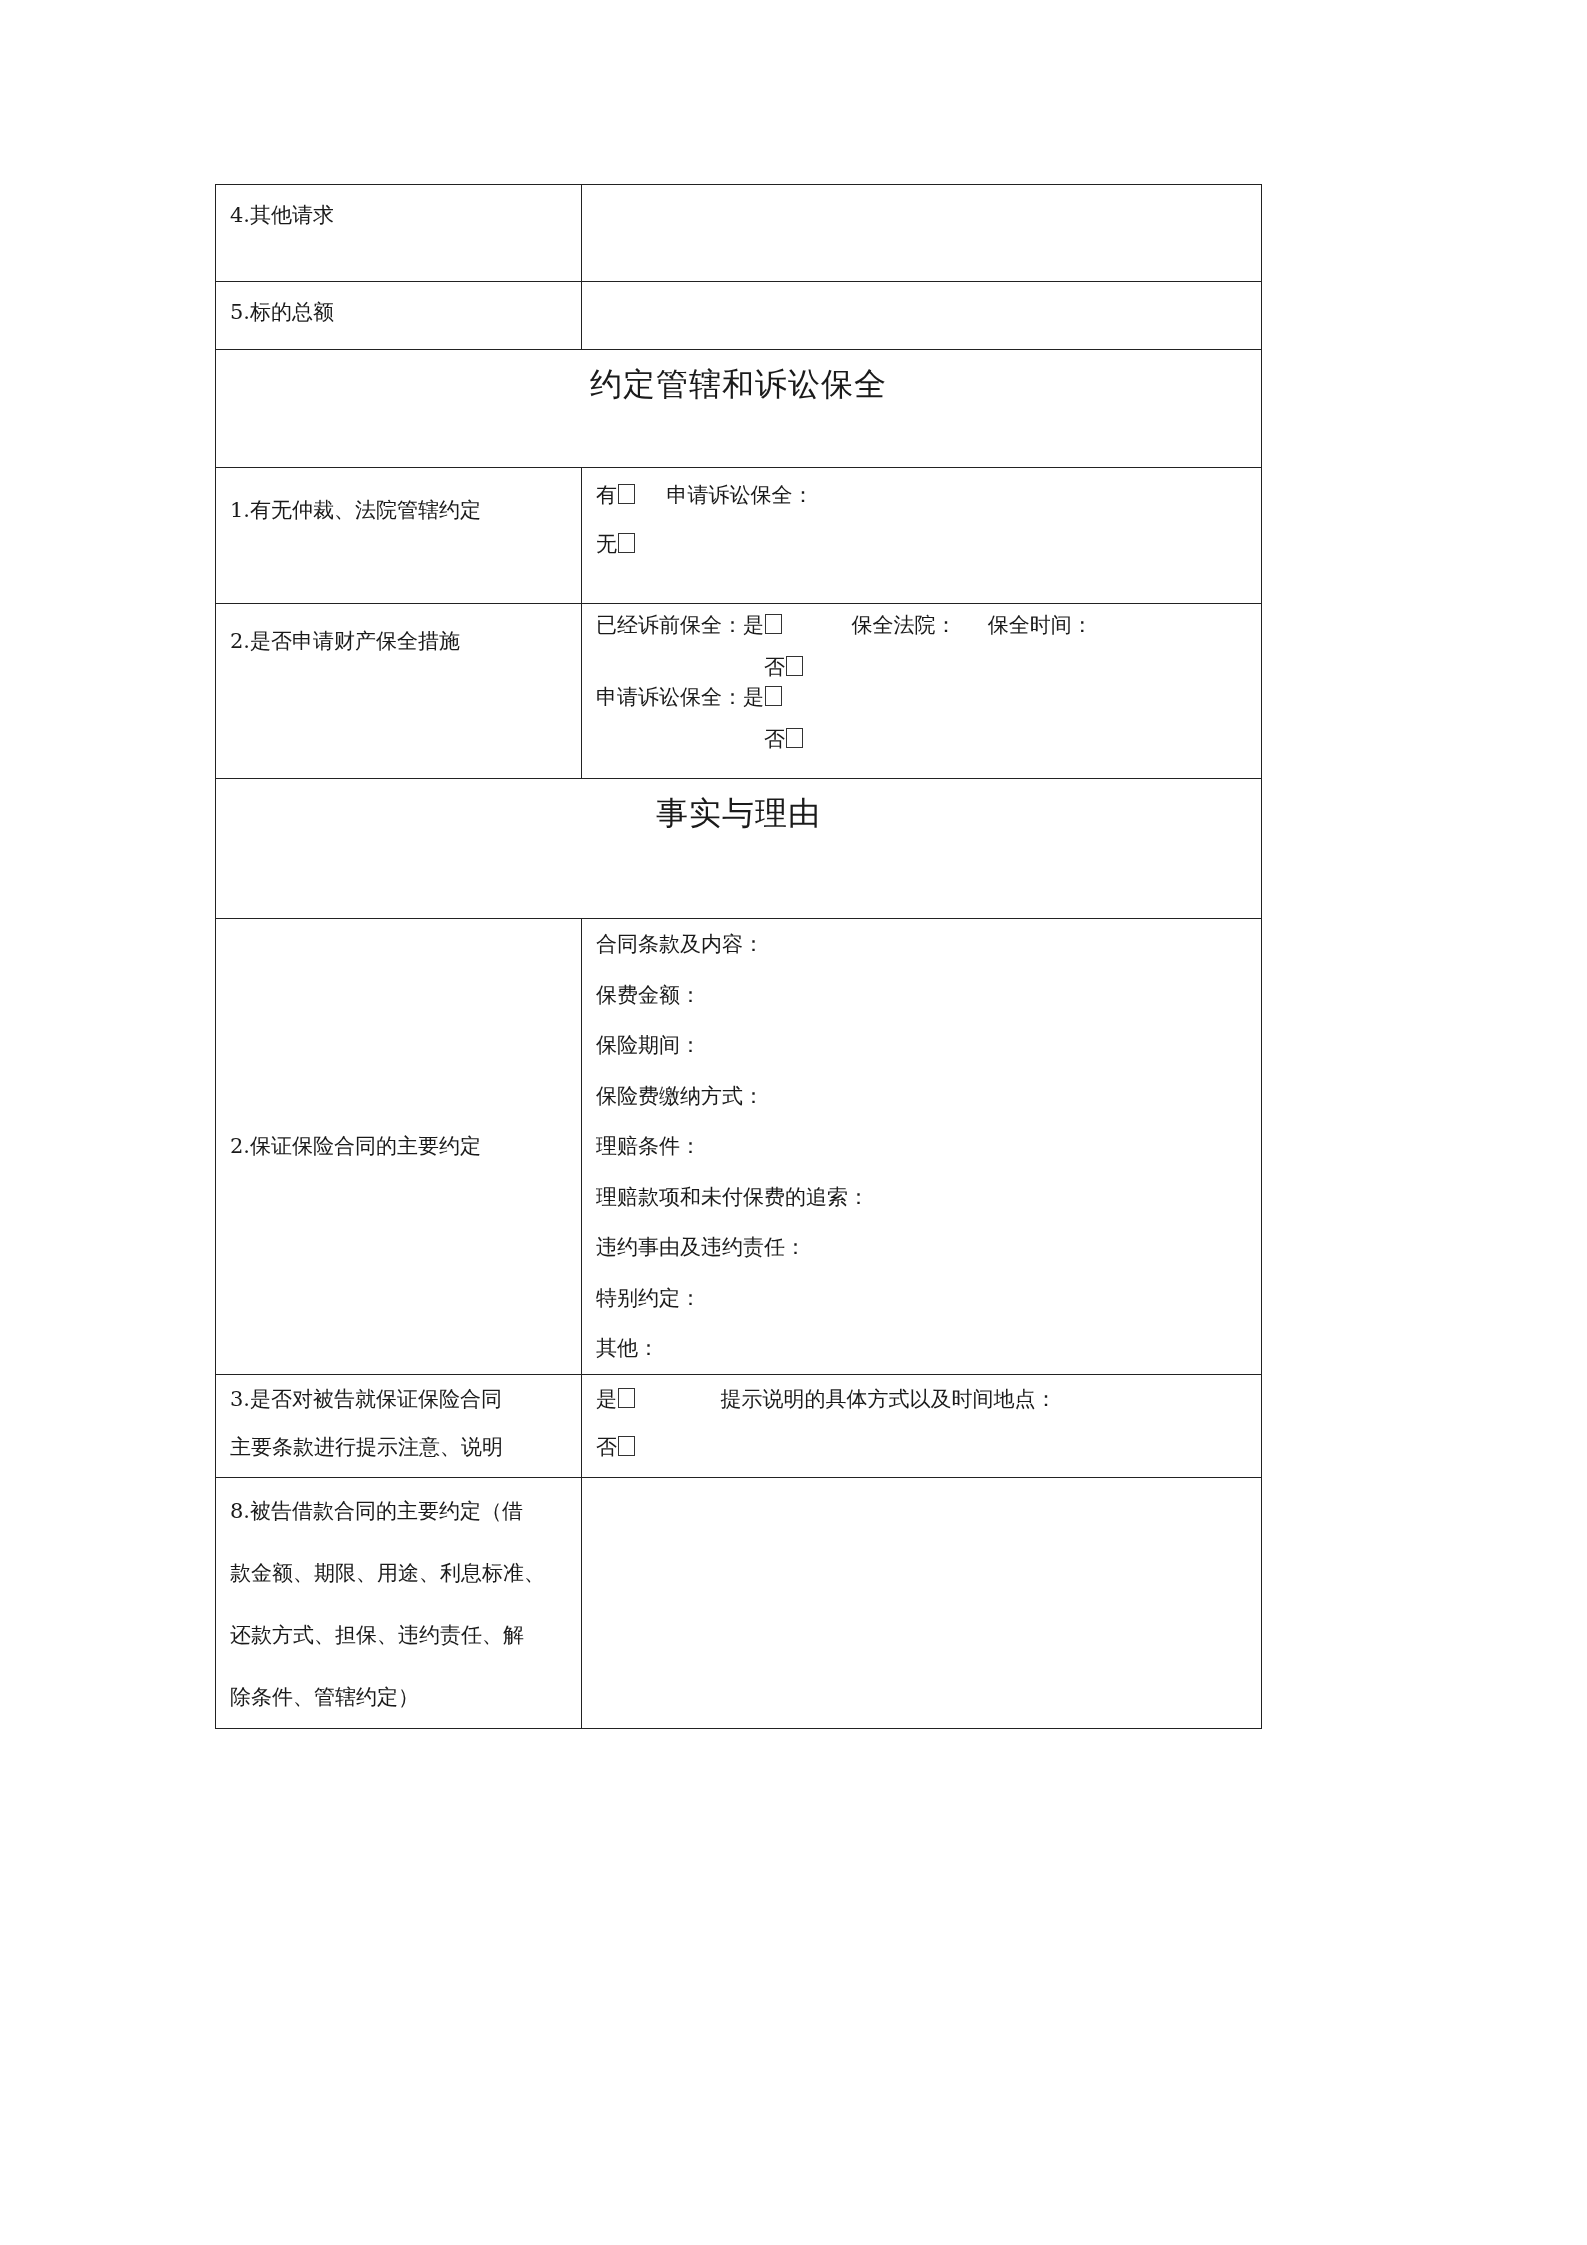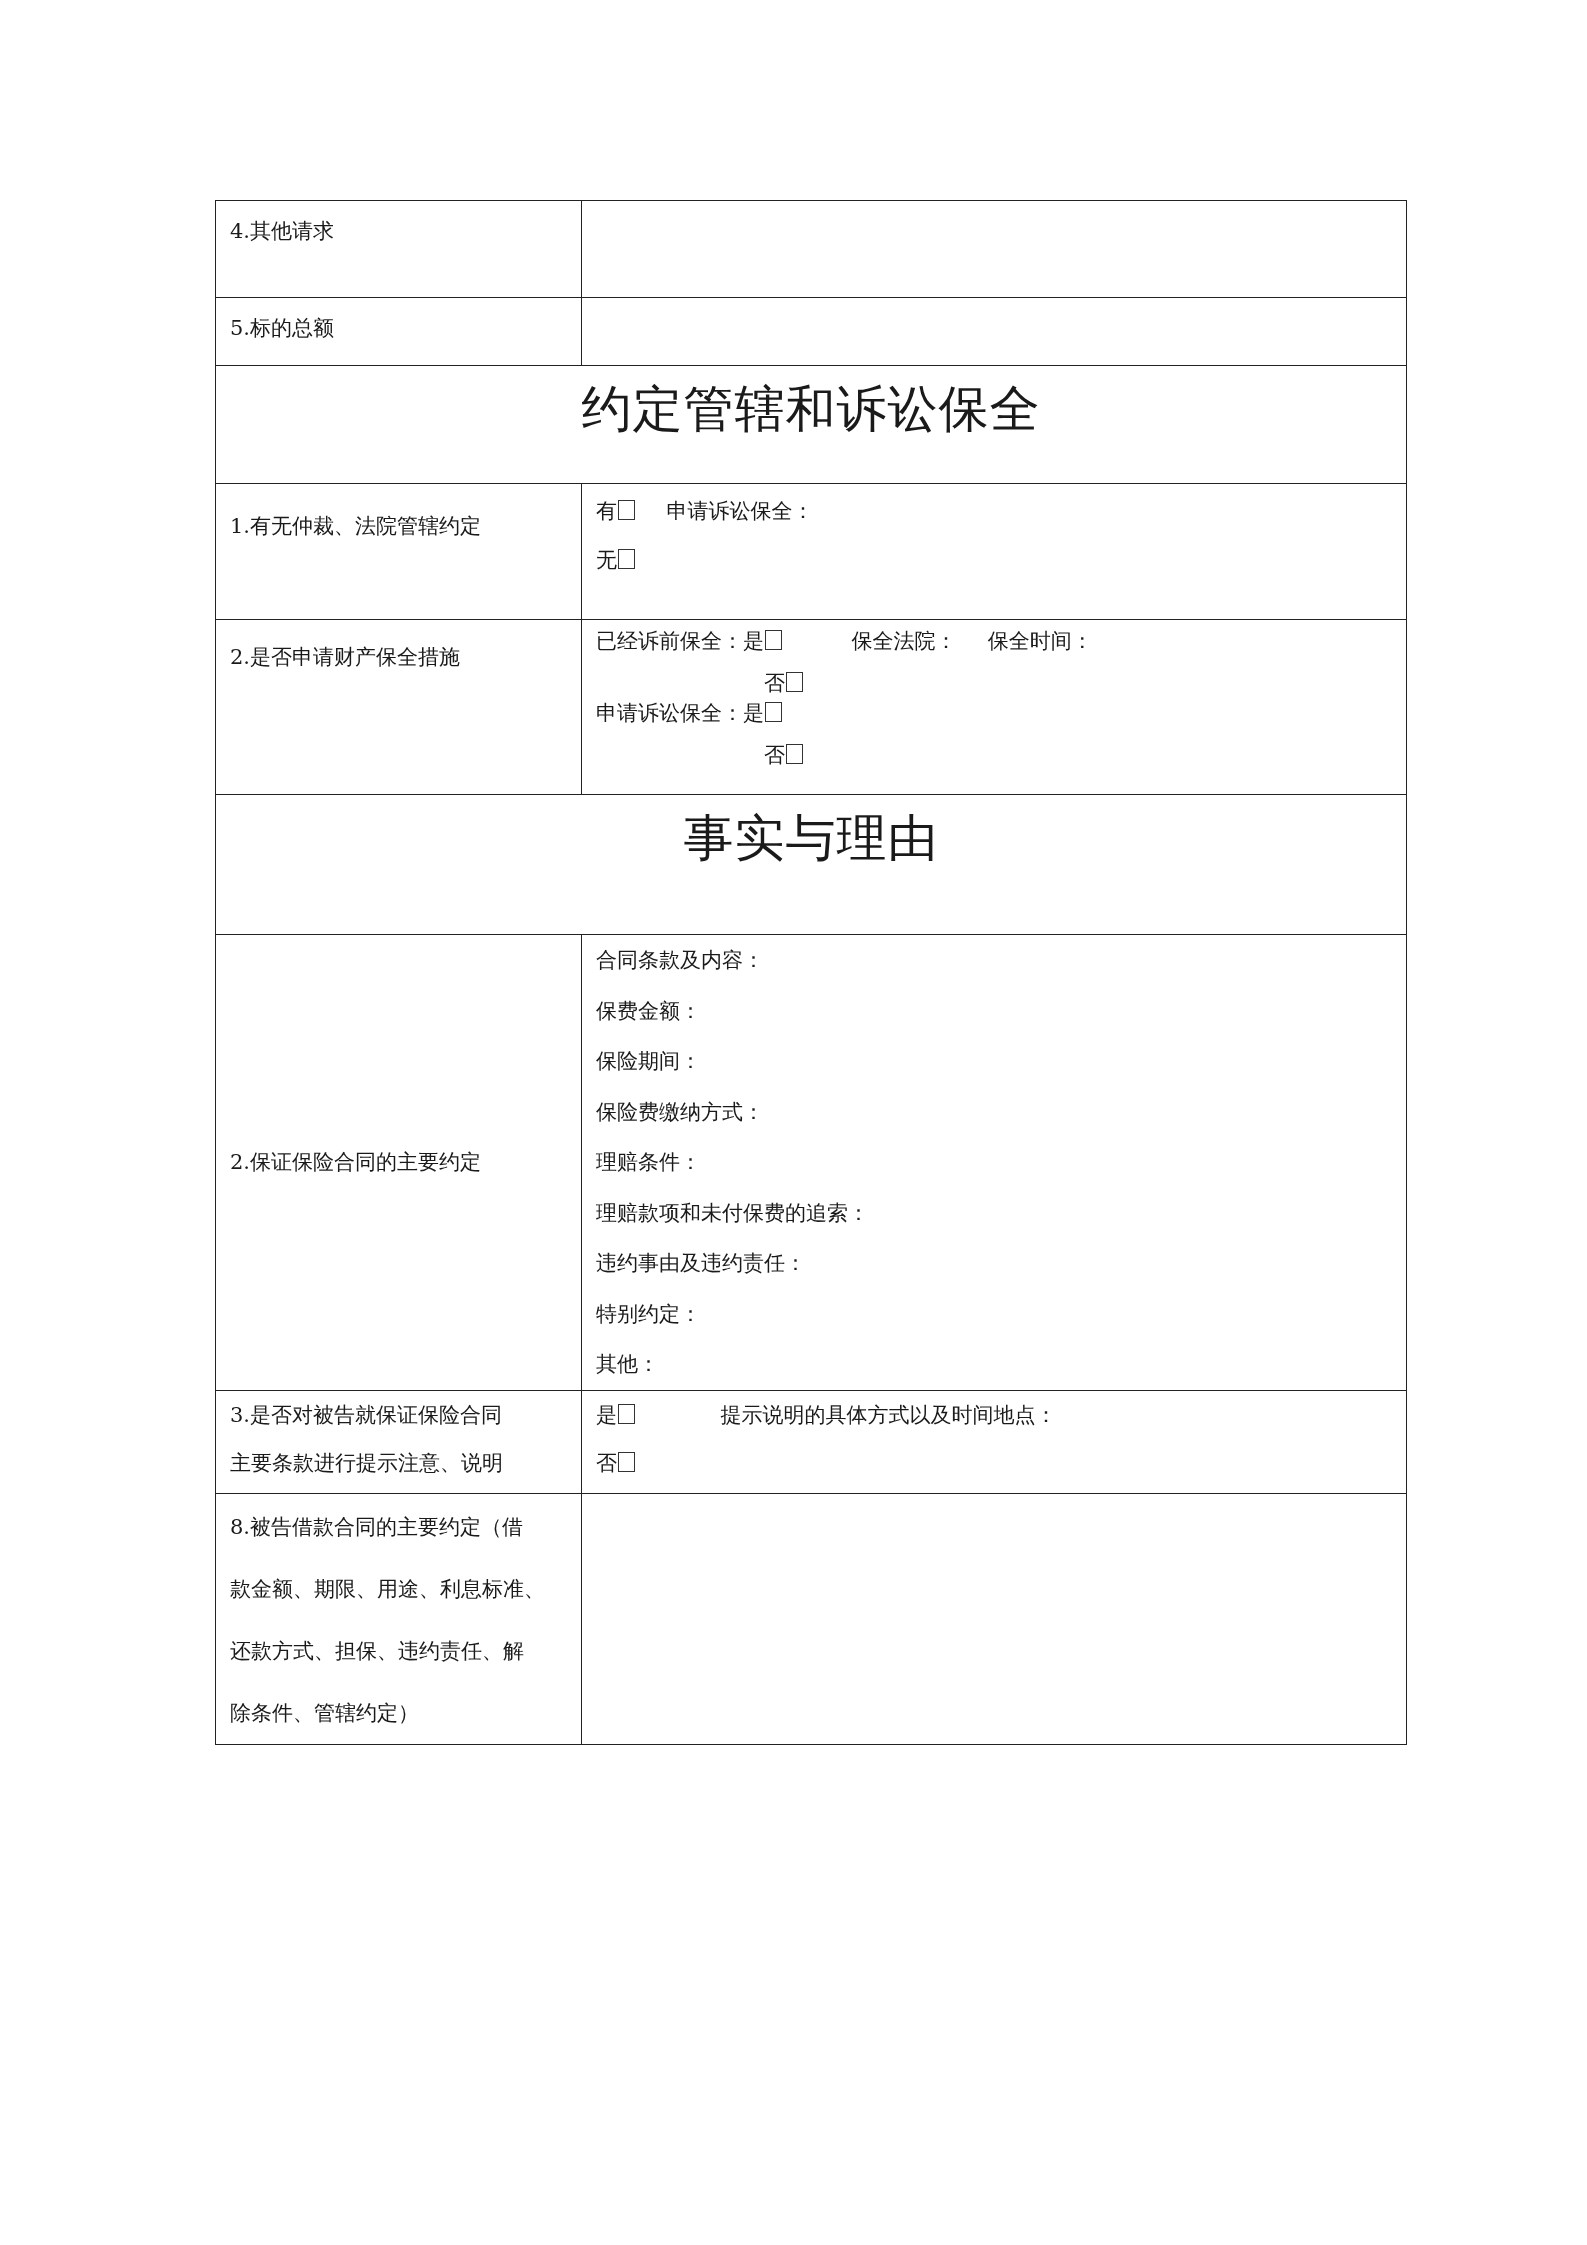--- a/index.html
+++ b/index.html
@@ -1,23 +1,23 @@
 <!DOCTYPE html>
 <html><head>
 <meta charset="utf-8">
 <style>
   html, body { margin:0; padding:0; background:#ffffff; }
   body { width:1587px; height:2245px; position:relative; font-family:"DejaVu Serif","Liberation Serif",serif; color:#1a1a1a; }
-  .tbl { position:absolute; left:215px; top:200px; width:1192px; border-collapse:collapse; table-layout:fixed; }
+  .tbl { position:absolute; left:215px; top:184px; width:1047px; border-collapse:collapse; table-layout:fixed; }
   .tbl td { border:1.5px solid #222; vertical-align:top; padding:0; font-size:21px; line-height:1; }
   .lab { width:365px; }
   .cell-inner { padding:20px 14px 0 14px; }
   .line { display:block; white-space:nowrap; }
   .sec td { text-align:center; }
-  .sec-title { font-size:50px; letter-spacing:1px; display:block; padding-top:18px; font-weight:normal; }
+  .sec-title { font-size:32px; letter-spacing:1px; display:block; padding-top:18px; font-weight:normal; }
   .lh50 { line-height:50px; }
   .checkbox { display:inline-block; width:15px; height:18px; border:1.3px solid #333; vertical-align:-2px; margin-left:1px; }
   .gap { display:inline-block; }
 </style>
 </head>
 <body>
 
 <table class="tbl">
 
   <tbody>

